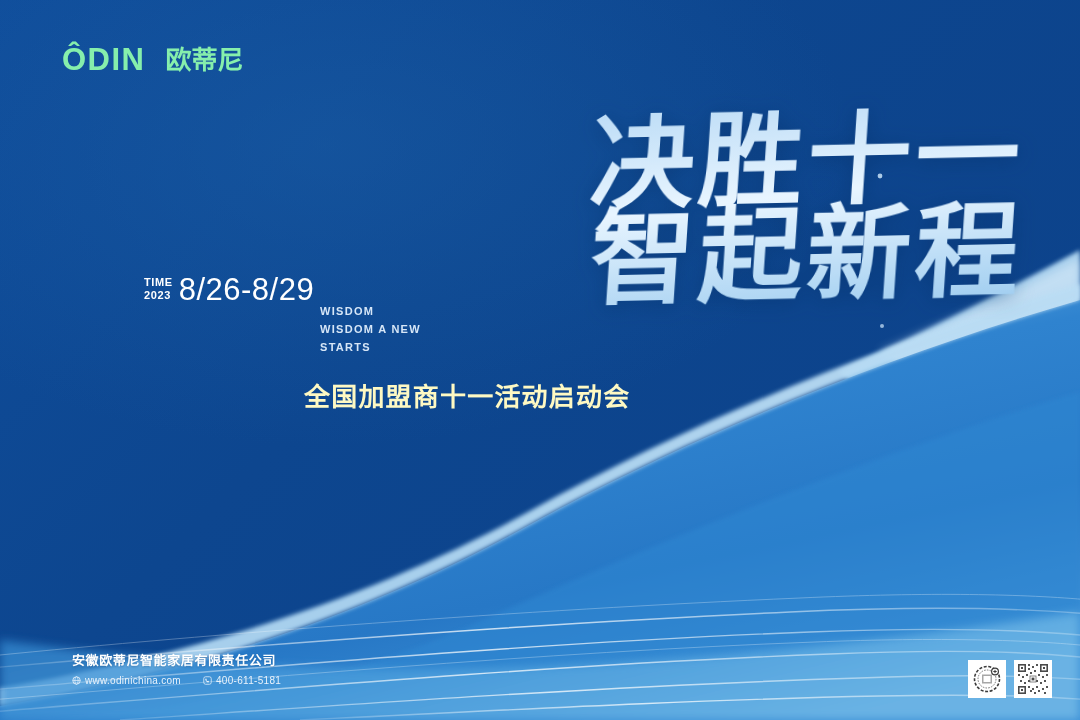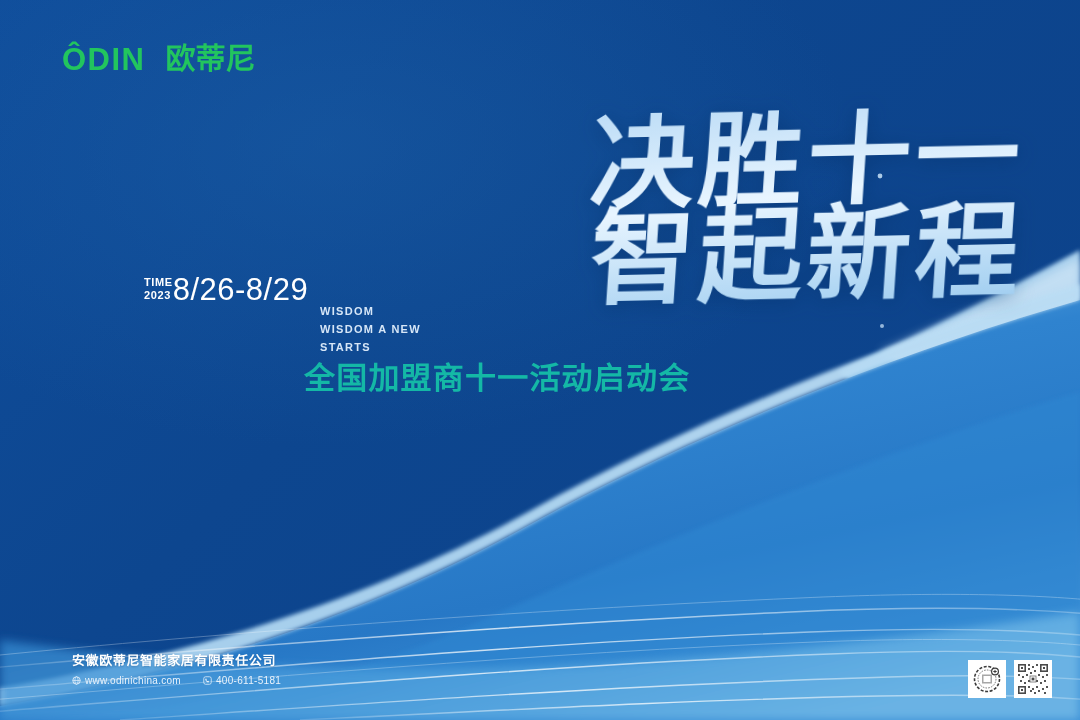--- a/index.html
+++ b/index.html
@@ -39,36 +39,37 @@
     height: 720px;
     display: block;
   }
 
   
   .logo {
     position: absolute;
     left: 62px;
     top: 44px;
     display: flex;
-    gap: 0;
-    color: #22c55e;
+    align-items: center;
+    gap: 8px;
+    color: #86efac;
   }
   .logo-odin {
     font-size: 31px;
     font-weight: 700;
     letter-spacing: 1.5px;
     line-height: 1;
     position: relative;
   }
   .logo-cn {
-    font-size: 30px;
+    font-size: 26px;
     font-weight: 700;
     letter-spacing: 0px;
     line-height: 1;
-    margin-left: 20px;
+    margin-left: 12px;
   }
 
   
   .calligraphy {
     position: absolute;
     right: 60px;
     top: 110px;
     width: 470px;
     text-align: right;
     line-height: .96;
@@ -99,20 +100,21 @@
     align-items: center;
     color: #ffffff;
   }
   .date-tag {
     display: flex;
     flex-direction: column;
     font-size: 11px;
     font-weight: 700;
     line-height: 1.15;
     letter-spacing: .6px;
+    margin-right: 6px;
     padding-bottom: 2px;
   }
   .date-value {
     font-size: 31px;
     font-weight: 400;
     letter-spacing: .5px;
     line-height: 1;
     text-align: right;
   }
 
@@ -127,23 +129,23 @@
     letter-spacing: 1.3px;
     line-height: 18px;
     margin-left: 14px;
   }
   .tagline span { display: block; }
 
   
   .subtitle {
     position: absolute;
     left: 304px;
-    top: 362px;
-    color: #14b8a6;
-    font-size: 31px;
+    top: 380px;
+    color: #fef9c3;
+    font-size: 26px;
     font-weight: 600;
     letter-spacing: 1.2px;
     line-height: 34px;
   }
   .subtitle span { display: block; }
 
   
   .footer {
     position: absolute;
     left: 72px;

